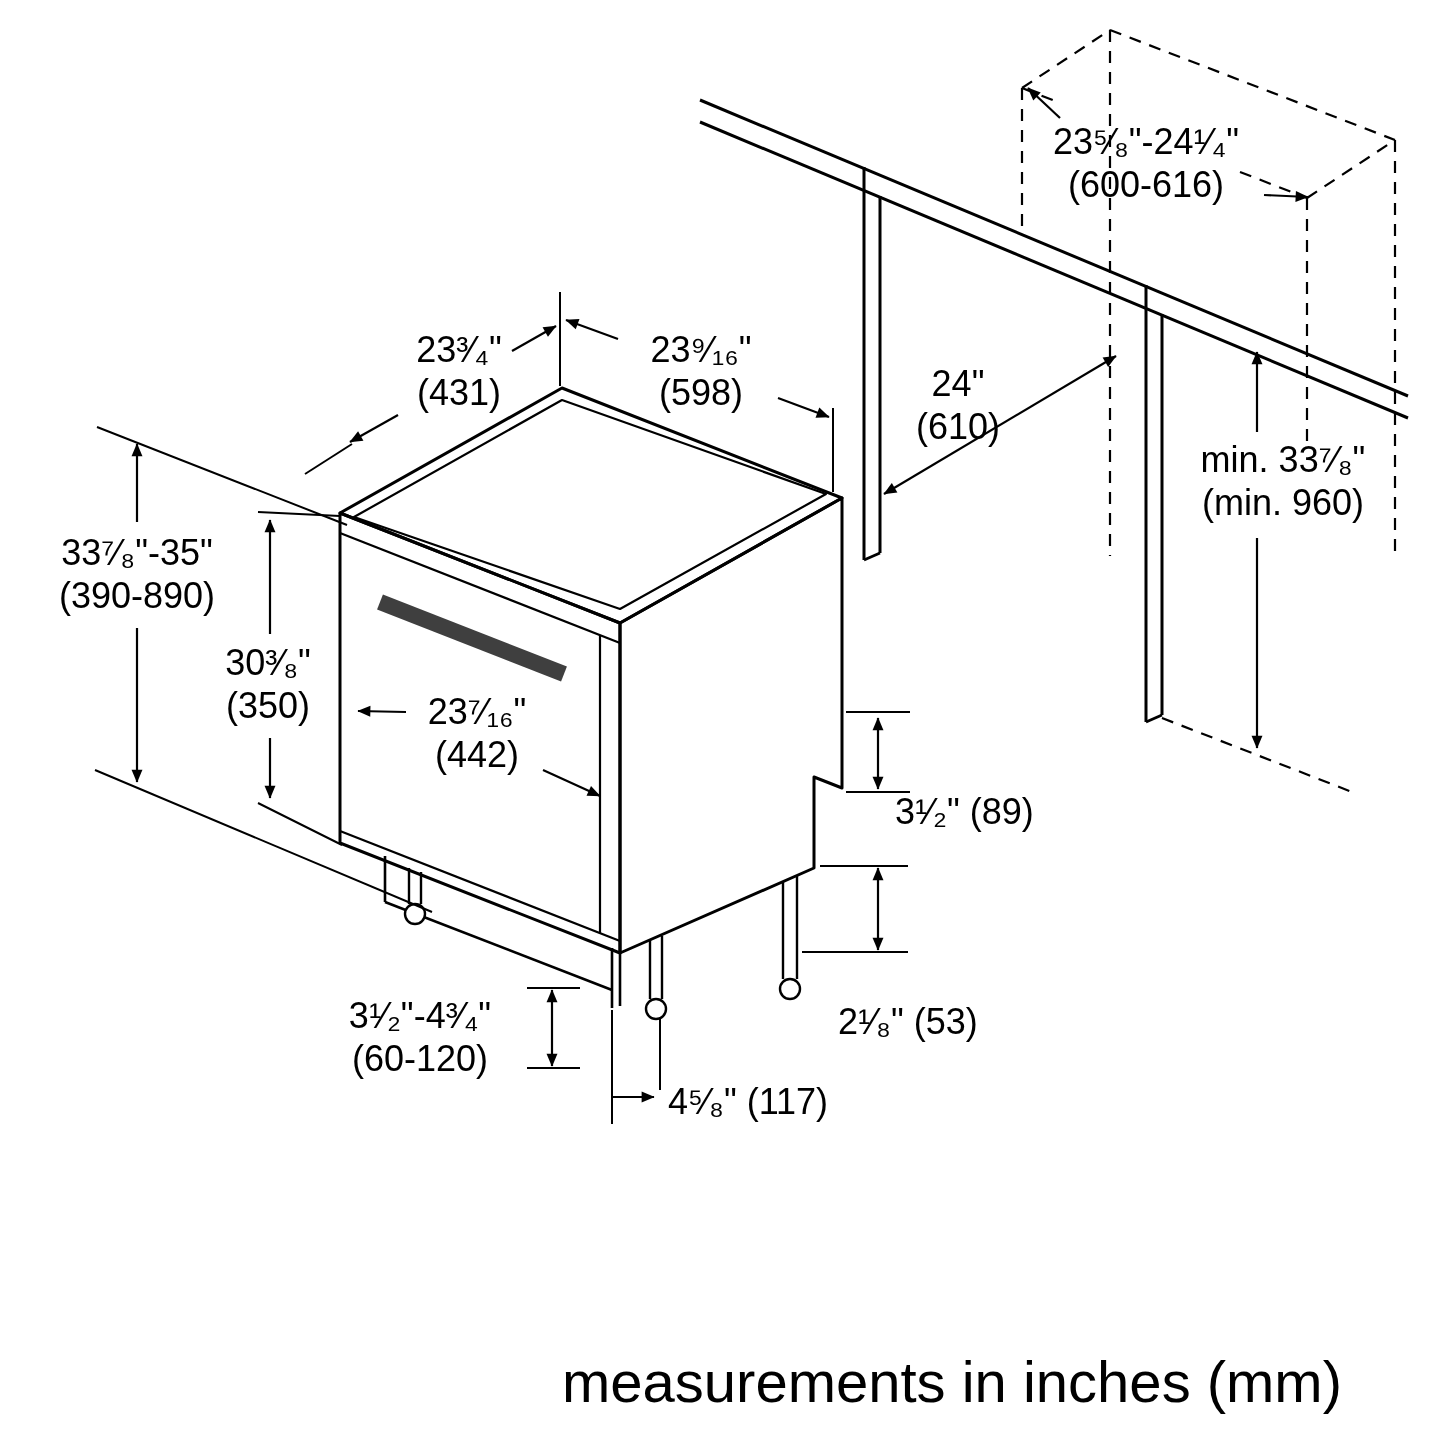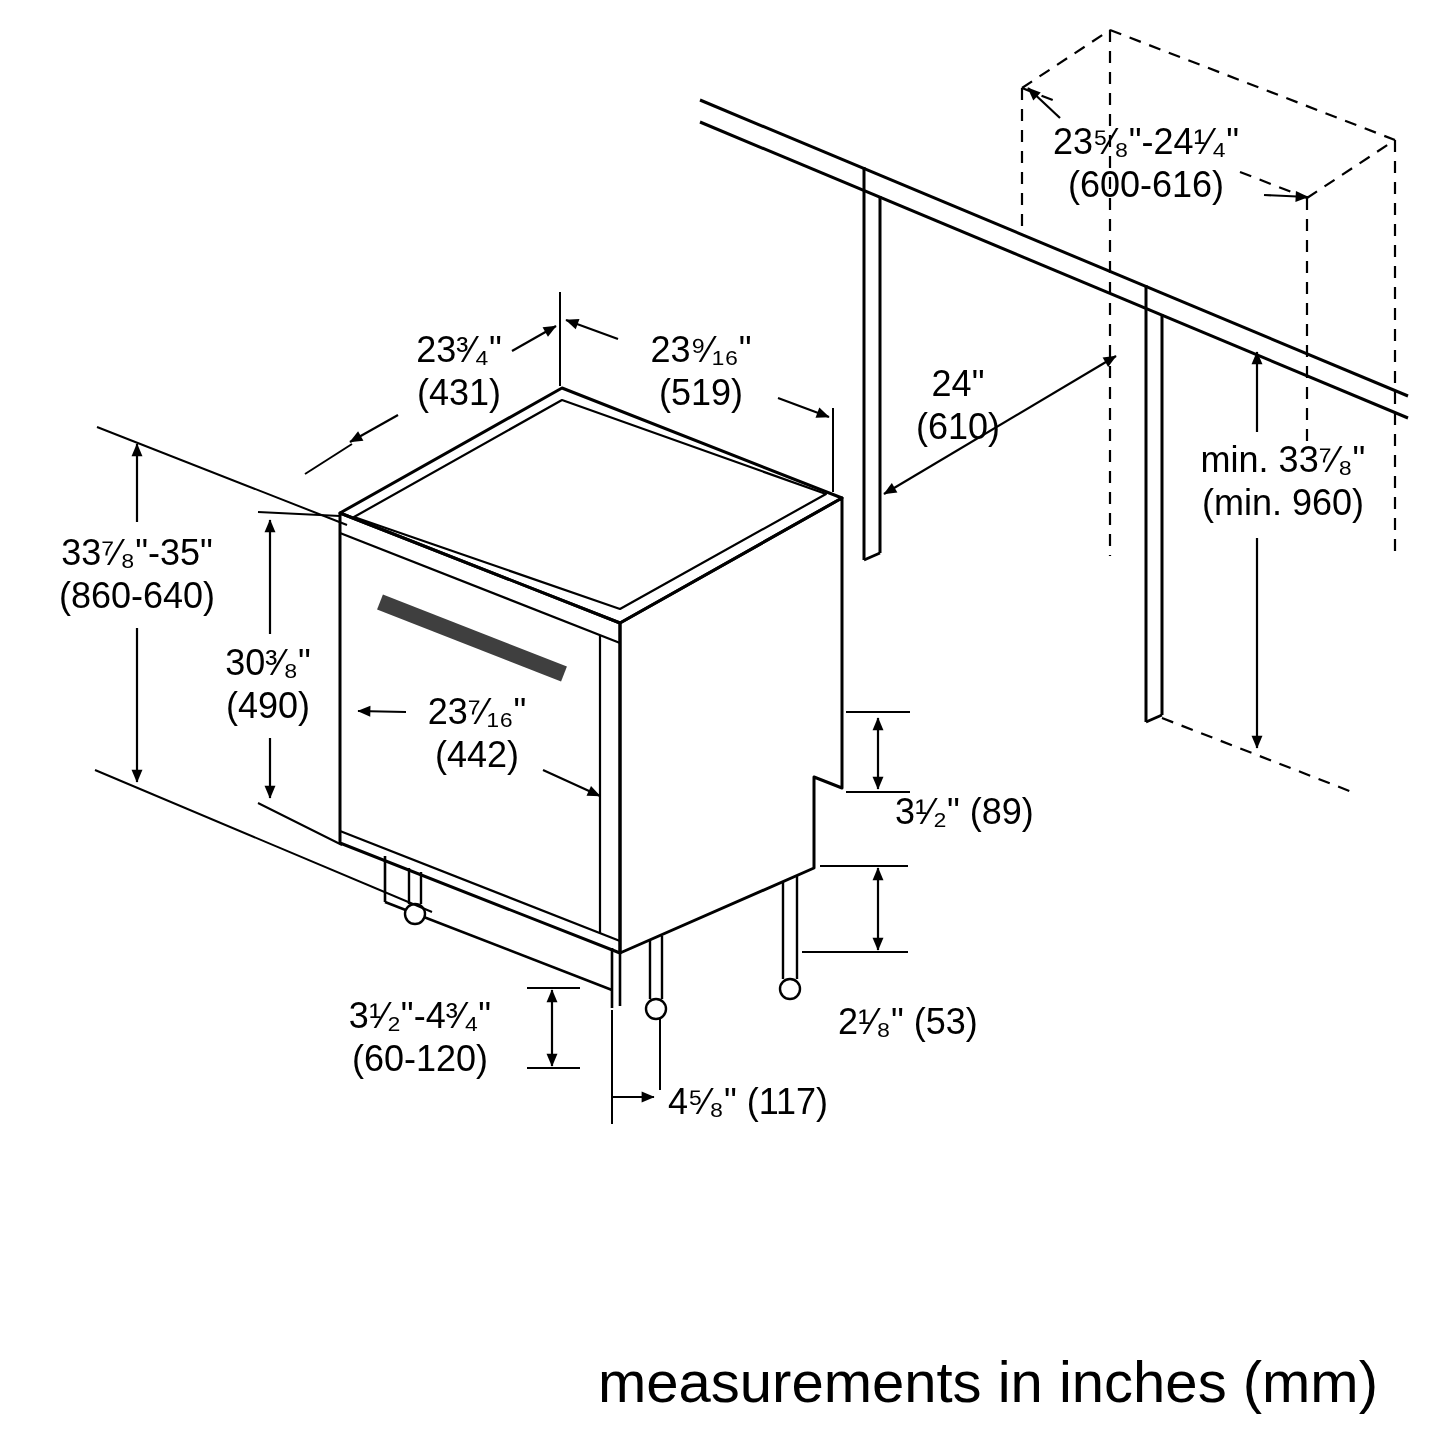--- a/index.html
+++ b/index.html
@@ -19,21 +19,20 @@
     white-space:nowrap;
     color:#000;
   }
   .dim.center{transform:translateX(-50%);text-align:center;}
   .footer{
     position:absolute;
     font-size:58px;
     white-space:nowrap;
     transform:translateX(-50%);
     color:#000;
-    margin-left:36px;
   }
 </style>
 </head>
 <body>
 
 <div class="canvas">
 
   <svg width="1445" height="1445" viewBox="0 0 1445 1445">
     <defs>
       <marker id="ah" viewBox="0 0 10 10" refX="9.5" refY="5" markerWidth="32" markerHeight="13" markerUnits="userSpaceOnUse" orient="auto-start-reverse">
@@ -138,36 +137,36 @@
       <path d="M552,990 L552,1066" marker-start="url(#ah)" marker-end="url(#ah)"></path>
 
       <path stroke-width="2" d="M612,1010 L612,1124"></path>
       <path stroke-width="2" d="M660,1018 L660,1090"></path>
       <path d="M612,1097 L654,1097" marker-end="url(#ah)"></path>
     </g>
   </svg>
 
   <div class="dim center" style="left:137px;top:531px">
     <div>33⁷⁄₈"-35"</div>
-    <div>(860-640)</div>
+    <div>(390-890)</div>
   </div>
 
   <div class="dim center" style="left:268px;top:641px">
     <div>30³⁄₈"</div>
-    <div>(490)</div>
+    <div>(350)</div>
   </div>
 
   <div class="dim center" style="left:459px;top:328px">
     <div>23³⁄₄"</div>
     <div>(431)</div>
   </div>
 
   <div class="dim center" style="left:701px;top:328px">
     <div>23⁹⁄₁₆"</div>
-    <div>(519)</div>
+    <div>(598)</div>
   </div>
 
   <div class="dim center" style="left:477px;top:690px">
     <div>23⁷⁄₁₆"</div>
     <div>(442)</div>
   </div>
 
   <div class="dim center" style="left:958px;top:362px">
     <div>24"</div>
     <div>(610)</div>

